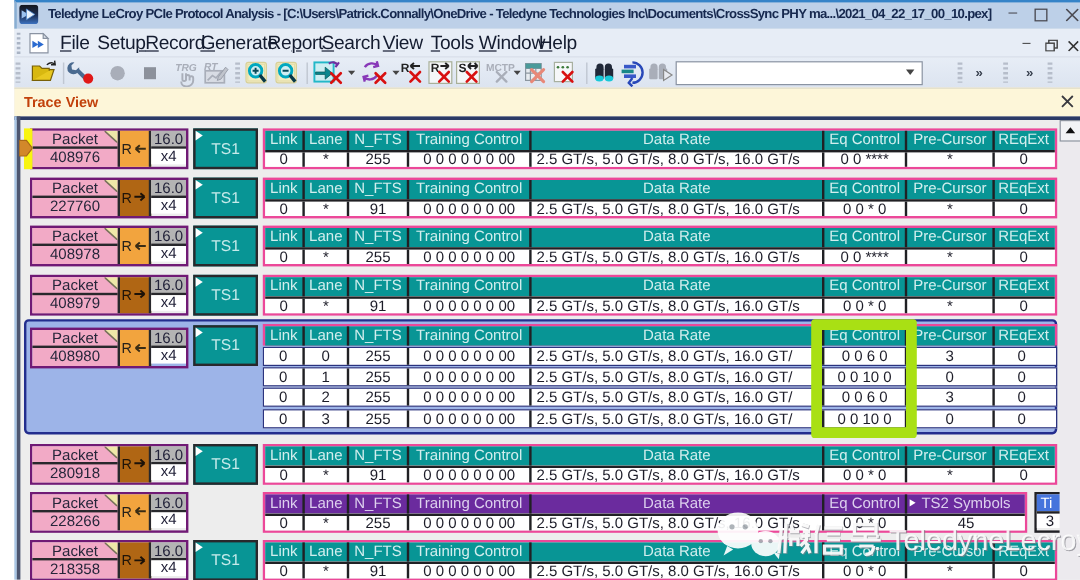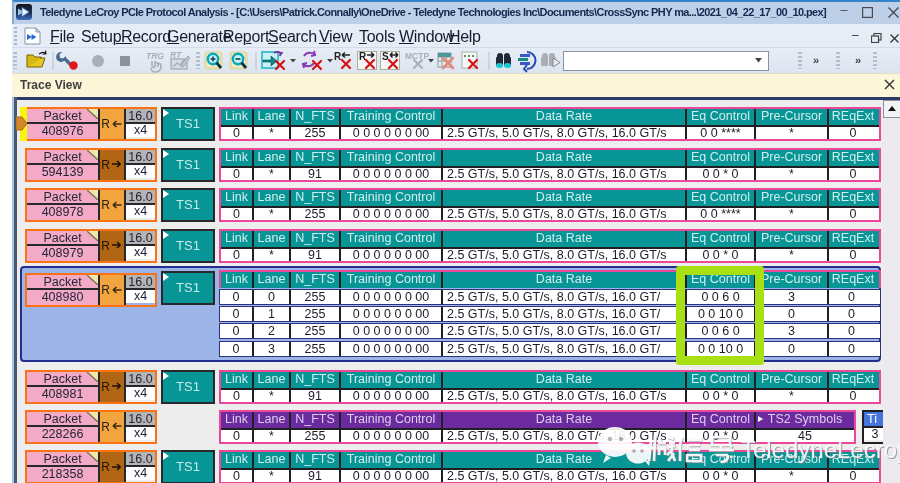--- a/index.html
+++ b/index.html
@@ -10,32 +10,32 @@
 #titletext{left:28px;top:6px;font-size:11px;font-weight:700;color:#16284e;letter-spacing:-0.6px;white-space:nowrap}
 .winbtn{top:4px;width:16px;height:16px;color:#4a4a52;font-size:13px;text-align:center;line-height:16px}
 
 #menubar{left:0;top:24px;width:897px;height:24px;background:#e7edf6;border-bottom:1px solid #d4dbe6}
 .menu{top:28px;font-size:16px;font-weight:400;color:#141c30;white-space:nowrap;letter-spacing:-0.3px}
 .menu u{text-decoration-thickness:1px}
 
 #toolbar{left:0;top:48px;width:897px;height:25px;background:linear-gradient(#e7edf6,#dce4f0)}
 
 #tracebar{left:0;top:73px;width:897px;height:24px;background:#fdf6d9;border-top:1px solid #e0dcc8}
-#tracetitle{left:8px;top:78px;font-size:12px;font-weight:700;color:#404040}
+#tracetitle{left:8px;top:78px;font-size:12px;font-weight:700;color:#c2410c}
 
 #content{left:0;top:97px;width:900px;height:386px;background:#ededed;border-top:3px solid #2b3a66}
 #lb1{left:0;top:97px;width:2px;height:386px;background:#a9c7e7}
 #lb2{left:2px;top:97px;width:3px;height:386px;background:#4d5670}
 #rb1{left:889px;top:100px;width:7px;height:383px;background:#39425e;z-index:25}
 #rb2{left:896px;top:0px;width:4px;height:483px;background:#3583c8;z-index:25}
 
 #sbar{left:871px;top:100px;width:18px;height:383px;background:#eceaee;z-index:20}
 #sbtn{left:871px;top:100px;width:18px;height:18px;background:#f2f3f5;border:1px solid #8d939e;color:#111;z-index:30}
 
-.lstrip{left:13px;width:132px;height:34px;border:2px solid #f97316;display:flex;z-index:3}
+.lstrip{left:13px;width:132px;height:34px;border:2px solid #701a75;display:flex;z-index:3}
 .pktc{width:73px;background:#f2aac6;border-right:2px solid #28282c;position:relative}
 .pktc div{height:15px;line-height:15px;text-align:center;font-size:12.5px;color:#26263a;font-weight:400}
 .pktc .d{border-bottom:2px solid #28282c;height:15px}
 .fold{position:absolute;right:0;top:0}
 .rc{width:26px;border-right:2px solid #28282c;display:flex;align-items:center;justify-content:center;font-size:12px;color:#27211a;font-weight:400}
 .rl{background:#f2a43e}
 .rr{background:#b06614;color:#201408}
 .spc{width:29px}
 .spc .s1{height:15px;border-bottom:2px solid #28282c;background:#b4b4b4;text-align:center;font-size:12.5px;line-height:14px;color:#23233a}
 .spc .s2{height:13px;background:#fff;text-align:center;font-size:12.5px;line-height:13px;color:#23233a}
@@ -250,21 +250,21 @@
         <div class="c w3 bl">0 0 0 0 0 0 00</div>
         <div class="c w4 bl cL">2.5 GT/s, 5.0 GT/s, 8.0 GT/s, 16.0 GT/s</div>
         <div class="c w5 bl">0 0 ****</div>
         <div class="c w6 bl">*</div>
         <div class="c w7 bl">0</div>
       </div>
     </div>
 <div class="abs lstrip" style="top:147.5px">
 <div class="pktc">
         <div class="d">Packet</div>
-        <div>594139</div>
+        <div>227760</div>
         <svg class="fold" width="11" height="10">
           <path d="M0 0 H11 V10 Z" fill="#efe8a8"></path>
           <path d="M0 0 L11 10" stroke="#77715a" stroke-width="1.3"></path>
         </svg>
       </div>
 <div class="rc rr">R<svg width="12" height="9" style="margin-left:1px">
           <path d="M1 4 H9.5 M9.5 4 l-3.5 -3 M9.5 4 l-3.5 3" stroke="#1c1208" stroke-width="1.6" fill="none"></path>
         </svg></div>
 <div class="spc">
         <div class="s1">16.0</div>
@@ -442,21 +442,21 @@
       <div class="c sw3 bl">0 0 0 0 0 0 00</div>
       <div class="c sw4 bl cL">2.5 GT/s, 5.0 GT/s, 8.0 GT/s, 16.0 GT/</div>
       <div class="c sw5 bl">0 0 10 0</div>
       <div class="c sw6 bl">0</div>
       <div class="c sw7 bl">0</div>
     </div>
 <div class="abs" id="greenbox"></div>
 <div class="abs lstrip" style="top:369.5px">
 <div class="pktc">
         <div class="d">Packet</div>
-        <div>408981</div>
+        <div>280918</div>
         <svg class="fold" width="11" height="10">
           <path d="M0 0 H11 V10 Z" fill="#efe8a8"></path>
           <path d="M0 0 L11 10" stroke="#77715a" stroke-width="1.3"></path>
         </svg>
       </div>
 <div class="rc rr">R<svg width="12" height="9" style="margin-left:1px">
           <path d="M1 4 H9.5 M9.5 4 l-3.5 -3 M9.5 4 l-3.5 3" stroke="#1c1208" stroke-width="1.6" fill="none"></path>
         </svg></div>
 <div class="spc">
         <div class="s1">16.0</div>

